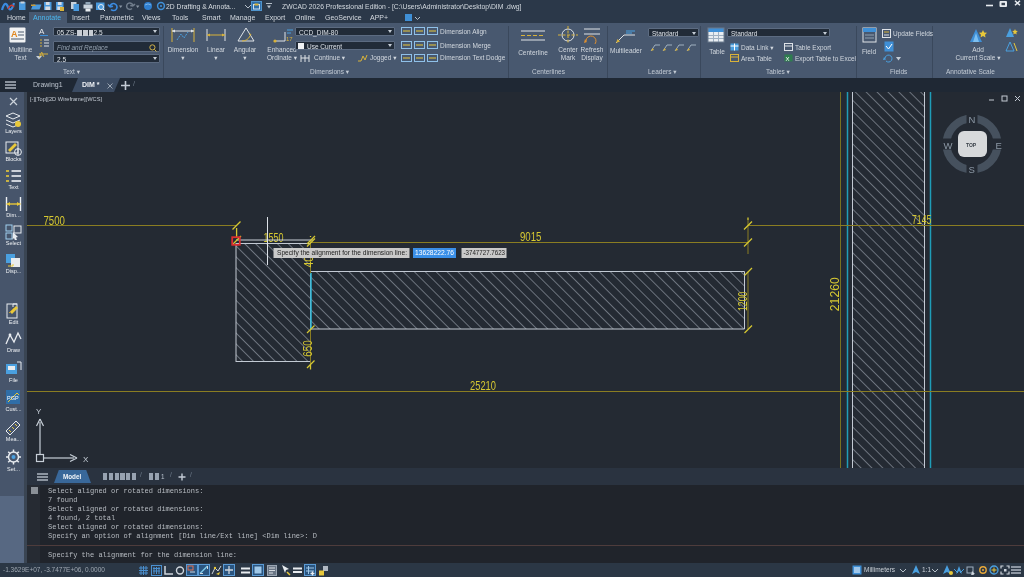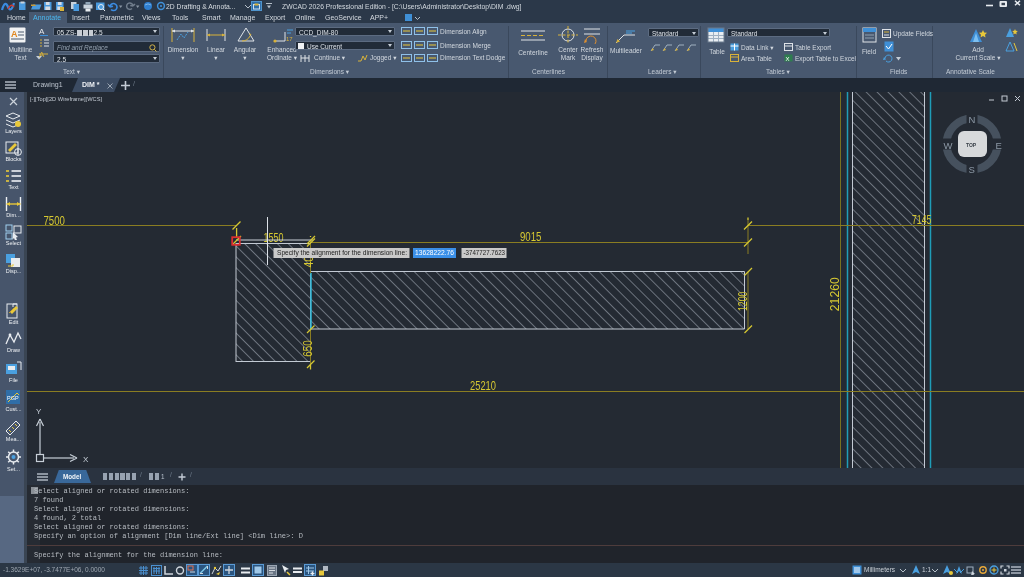--- a/index.html
+++ b/index.html
@@ -20,21 +20,21 @@
 #doctabs{position:absolute;left:0;top:78px;width:1024px;height:14px;background:#1f2834;color:#b9c1cb;font-size:7px}
 
 #sidebar{position:absolute;left:0;top:92px;width:27px;height:471px;background:#47556b;color:#e8ecf0;font-size:5.5px}
 .sbl{position:absolute;left:0;width:27px;text-align:center;color:#eef1f4}
 
 #canvas{position:absolute;left:27px;top:92px;width:997px;height:376px;background:#242a33}
 
 #modelbar{position:absolute;left:27px;top:468px;width:997px;height:17px;background:#2a3340;color:#c3cbd4;font-size:6.5px}
 
 #cmd{position:absolute;left:27px;top:485px;width:997px;height:78px;background:#20242b;color:#b7bcc2;font-family:"Liberation Mono",monospace;font-size:7px}
-.cl{position:absolute;left:7px;white-space:pre}
+.cl{position:absolute;left:21px;white-space:pre}
 
 #statusbar{position:absolute;left:0;top:563px;width:1024px;height:14px;background:#2b3745;color:#9fa8b2;font-size:6.5px}
 .cjk{display:inline-block;background:#c8cdd4;vertical-align:middle}
 </style></head>
 <body>
 <div id="app">
   <div id="titlebar">
     <svg class="abs" style="left:0;top:0" width="270" height="12" viewBox="0 0 270 12">
       <path d="M2,10 C4,3 6,2 8,7 C10,11 12,10 14,3" stroke="#3b8be0" stroke-width="2.2" fill="none"></path>
       <path d="M8,9 C10,5 12,4 14,7" stroke="#d03a30" stroke-width="1.4" fill="none"></path>

